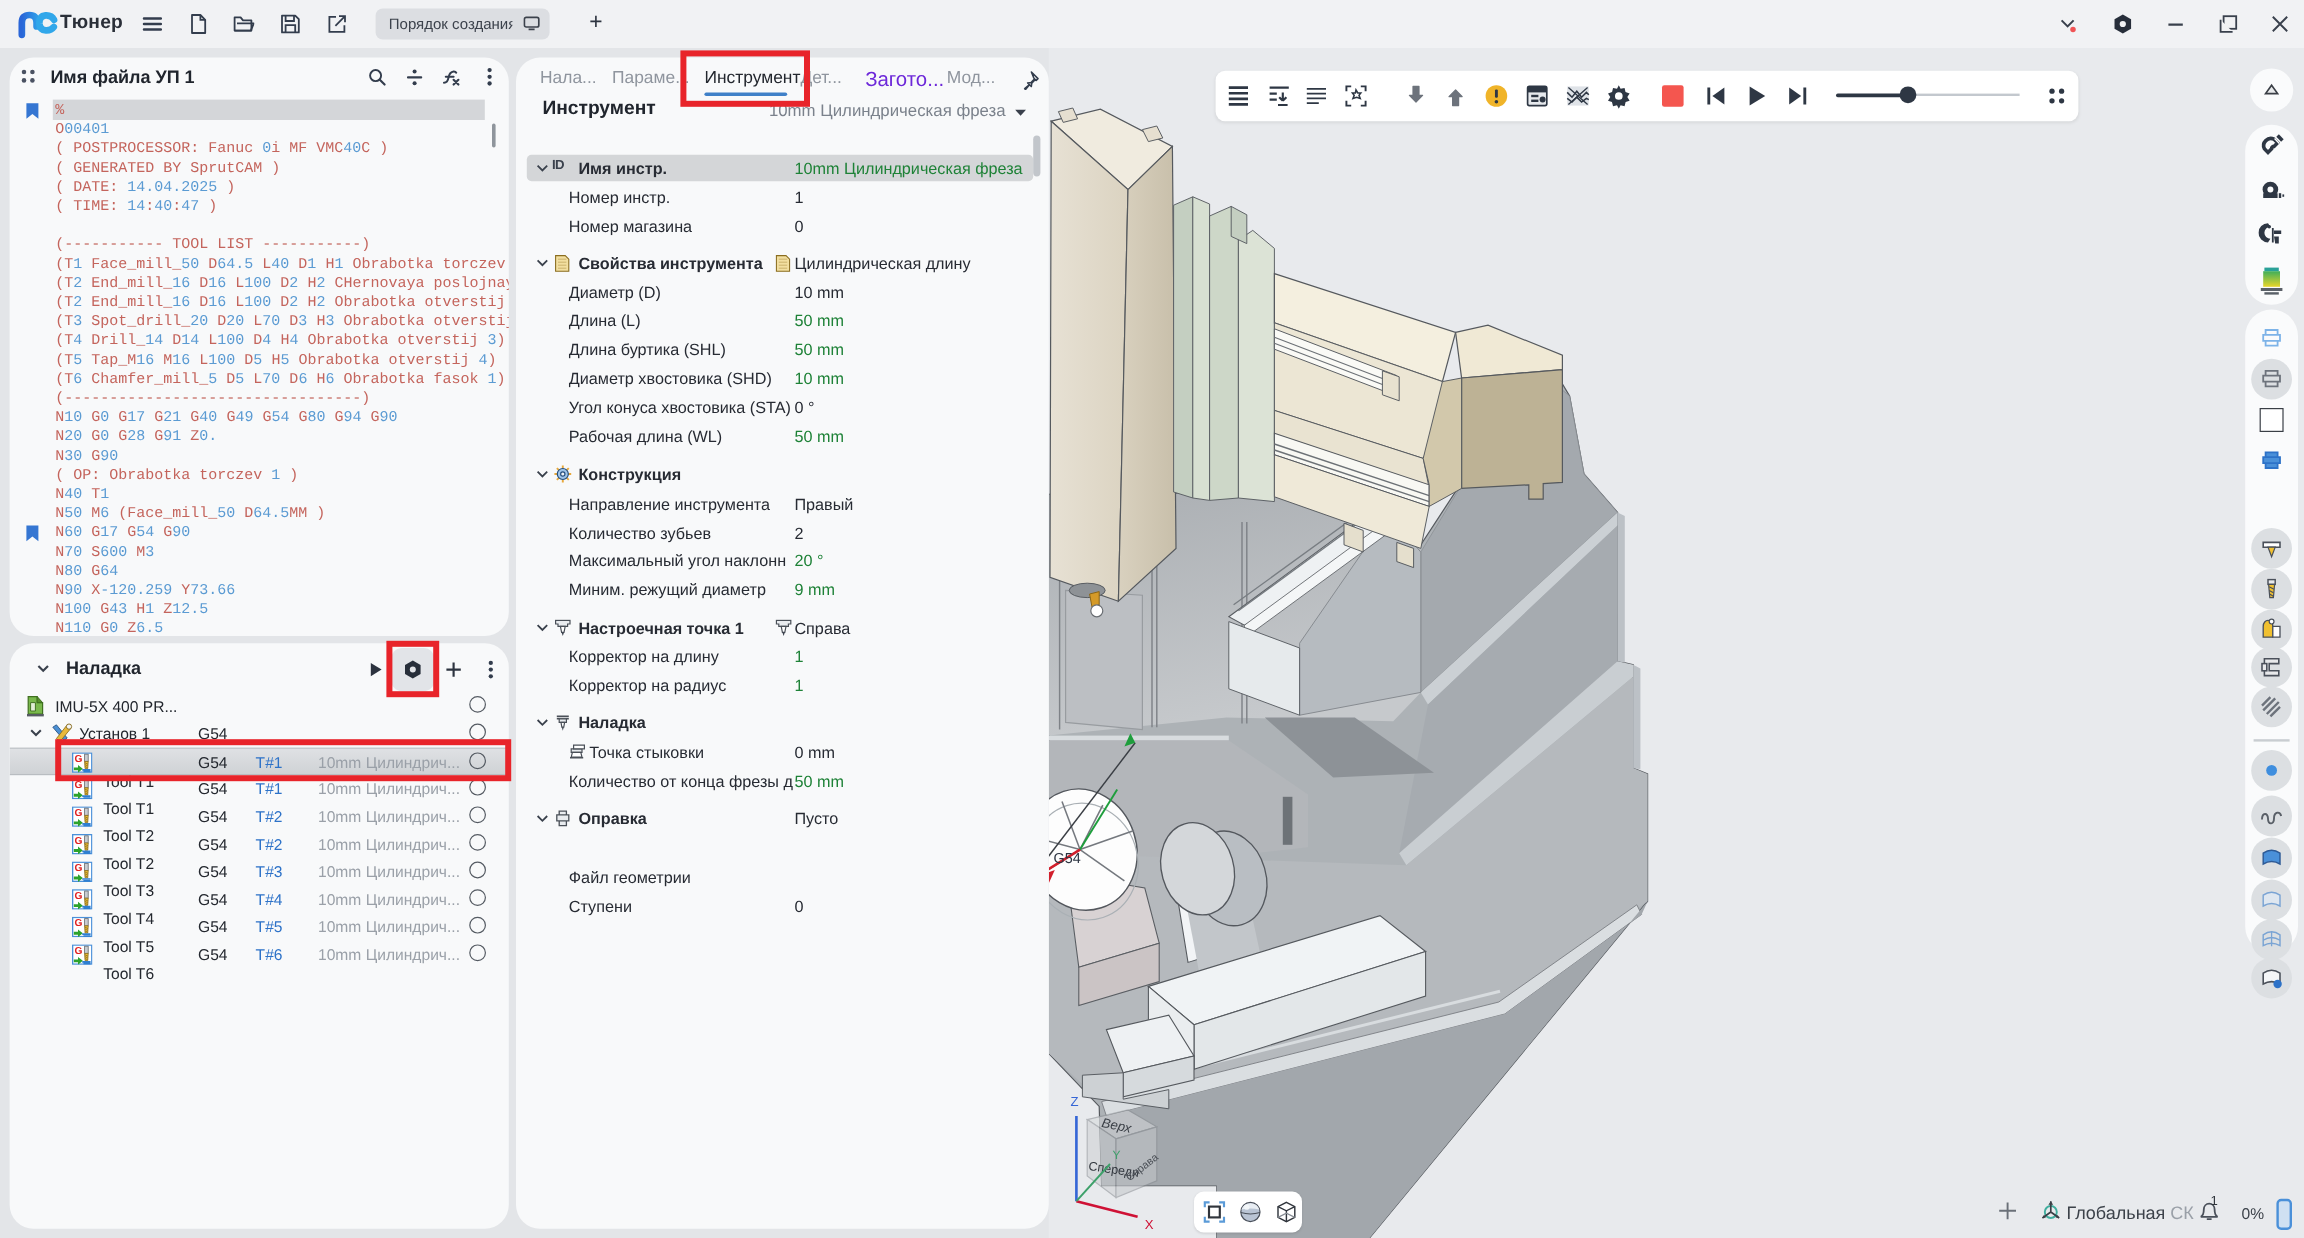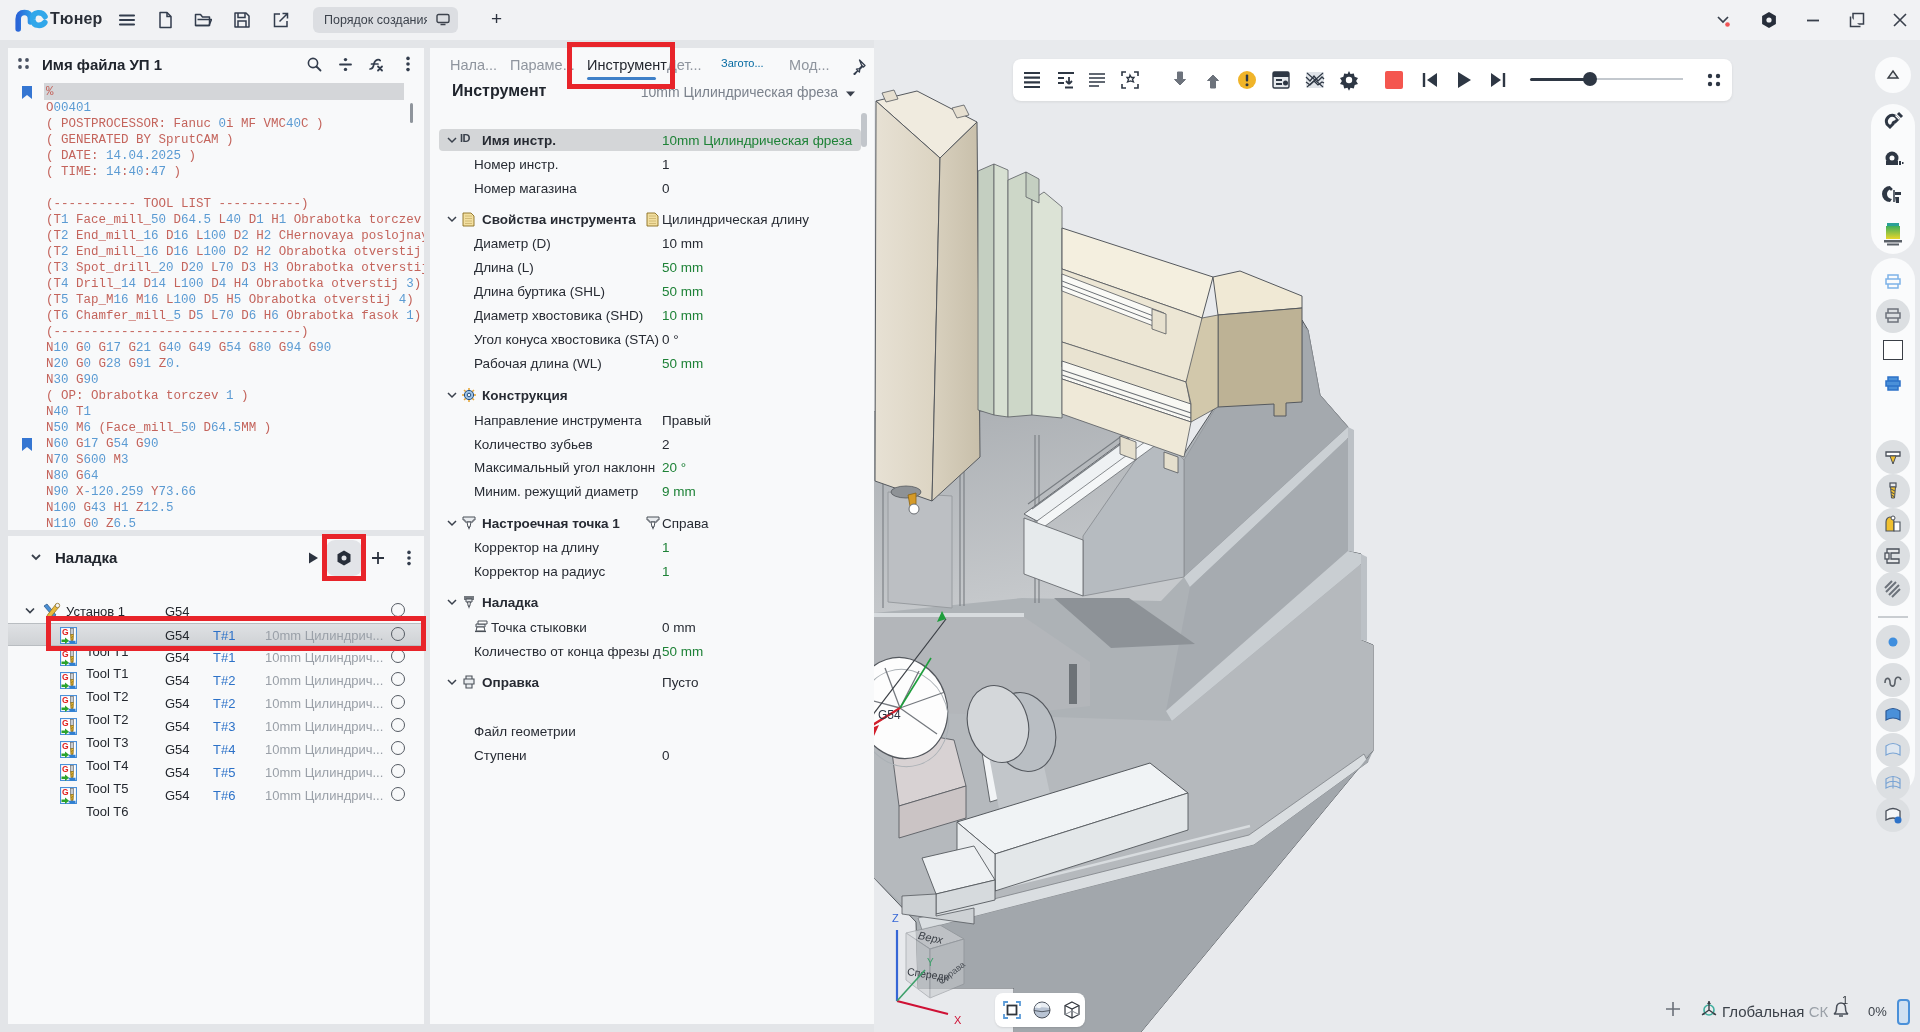--- a/index.html
+++ b/index.html
@@ -7,21 +7,21 @@
 body { background:#e3e5e8; position:relative; }
 .abs { position:absolute; }
 
 #topbar { position:absolute; left:0; top:0; width:1920px; height:40px; background:#f1f2f4; }
 #topbar .logo { position:absolute; left:15px; top:8px; }
 #topbar .appname { position:absolute; left:50px; top:10px; font-size:16px; font-weight:bold; color:#2a2f38; letter-spacing:0.2px; }
 .tbico { position:absolute; top:11px; width:18px; height:18px; color:#333d4d; }
 #tabpill { position:absolute; left:313px; top:7px; width:145px; height:26px; background:#dcdee2; border-radius:6px; font-size:12.5px; color:#3c424c; line-height:26px; padding-left:11px; white-space:nowrap; overflow:hidden; }
 #tabplus { position:absolute; left:491px; top:8px; font-size:19px; color:#2e3440; }
 
-.panel { position:absolute; background:#f8f9fa; border-radius:0; overflow:hidden; }
+.panel { position:absolute; background:#f8f9fa; border-radius:20px; overflow:hidden; }
 #p1 { left:8px; top:48px; width:416px; height:482px; }
 #p2 { left:8px; top:536px; width:416px; height:488px; }
 #p3 { left:430px; top:48px; width:444px; height:976px; }
 .ptitle { position:absolute; font-size:15px; font-weight:bold; color:#20252d; }
 
 #code { position:absolute; left:38px; top:36px; width:356px; font-family:"Liberation Mono", monospace; font-size:12.5px; line-height:16px; white-space:pre; color:#c4645c; }
 #code .n { color:#5b9bd3; }
 .codeline { height:16px; }
 .sel1 { position:absolute; left:36px; top:35px; width:360px; height:17px; background:#d4d6d9; }
 
@@ -485,20 +485,30 @@
     </svg>
   <svg class="abs" style="left:362px;top:14px" width="16" height="16" viewBox="0 0 16 16">
       <path d="M8 2v12M2 8h12" stroke="#2c333f" stroke-width="1.8"></path>
     </svg>
   <svg class="abs" style="left:392px;top:13px" width="18" height="18" viewBox="0 0 18 18" fill="#333d4d">
       <circle cx="9" cy="3.4" r="1.8"></circle>
       <circle cx="9" cy="9" r="1.8"></circle>
       <circle cx="9" cy="14.6" r="1.8"></circle>
     </svg>
 
+  <div class="trow" style="top:41px">
+<svg class="abs" style="left:13px;top:2px" width="18" height="19" viewBox="0 0 18 19">
+        <path d="M2.5 1.5h7.5v5h4.5v9.5H2.5z" fill="#79b84c" stroke="#3f6f1f" stroke-width="1"></path>
+        <path d="M10 1.5l4.5 5H10z" fill="#568f2b" stroke="#3f6f1f" stroke-width="0.8"></path>
+        <path d="M4.5 6.5h4v7h-4z" fill="#e2eed6" stroke="#3f6f1f" stroke-width="0.8"></path>
+        <rect x="1.5" y="16" width="14" height="2" fill="#565b62"></rect>
+      </svg>
+<span class="abs" style="left:38px">IMU-5X 400 PR...</span>
+      <div class="radio"></div>
+    </div>
 <div class="trow" style="top:64px">
 <svg class="abs" style="left:16px;top:6px" width="12" height="10" viewBox="0 0 12 10">
         <path d="M2 2.5l4 4 4-4" stroke="#3a414c" stroke-width="1.7" fill="none"></path>
       </svg>
 <svg class="abs" style="left:34px;top:2px" width="19" height="19" viewBox="0 0 19 19">
         <path d="M2 4l3-2 9 11-2.5 2z" fill="#4a8fd4" stroke="#27507e" stroke-width="0.7"></path>
         <path d="M14 2l3 3-9 11-3-2.5z" fill="#e8b93c" stroke="#8a6d1f" stroke-width="0.7"></path>
         <circle cx="15.5" cy="3.5" r="2.2" fill="#f3f5f7" stroke="#8a6d1f" stroke-width="0.8"></circle>
       </svg>
 <span class="abs" style="left:58px">Установ 1</span>
@@ -633,21 +643,21 @@
       <span class="ds">10mm Цилиндрич...</span>
       <div class="radio"></div>
     </div>
 </div>
 <div class="panel" id="p3">
 <div class="abs" style="left:20px;top:9px;font-size:14.5px;color:#8f959e">Нала...</div>
 <div class="abs" style="left:80px;top:9px;font-size:14.5px;color:#8f959e">Параме...</div>
 <div class="abs" style="left:157px;top:9px;font-size:14.5px;color:#23272e">Инструмент</div>
 <div class="abs" style="left:157px;top:29px;width:69px;height:3px;background:#3f80c8;border-radius:2px"></div>
 <div class="abs" style="left:237px;top:9px;font-size:14.5px;color:#8f959e">Дет...</div>
-<div class="abs" style="left:291px;top:9px;font-size:11px;color:#0369a1">Загото...</div>
+<div class="abs" style="left:291px;top:9px;font-size:17px;color:#6d28d9">Загото...</div>
 <div class="abs" style="left:359px;top:9px;font-size:14.5px;color:#8f959e">Мод...</div>
 <svg class="abs" style="left:420px;top:10px" width="17" height="17" viewBox="0 0 17 17">
       <path d="M9.5 2l5.5 5.5-1.5 1.5-0.7-0.7-3 3-0.4 2.8-1.5-1.5-3.3 4-0.7-0.7 4-3.3-1.5-1.5 2.8-0.4 3-3-0.7-0.7z" fill="none" stroke="#333d4d" stroke-width="1.3" stroke-linejoin="round"></path>
     </svg>
 <div class="abs" style="left:22px;top:34px;font-size:16px;font-weight:bold;color:#20252d">Инструмент</div>
 <div class="abs" style="left:185px;top:36px;width:223px;font-size:14px;color:#7b828c;text-align:right">10mm Цилиндрическая фреза</div>
 <svg class="abs" style="left:415px;top:42px" width="11" height="8" viewBox="0 0 11 8">
       <path d="M1 1.5l4.5 5 4.5-5z" fill="#3a414c"></path>
     </svg>
 <div class="abs" style="left:9px;top:81px;width:422px;height:22px;background:#d4d6d8;border-radius:4px"></div>

